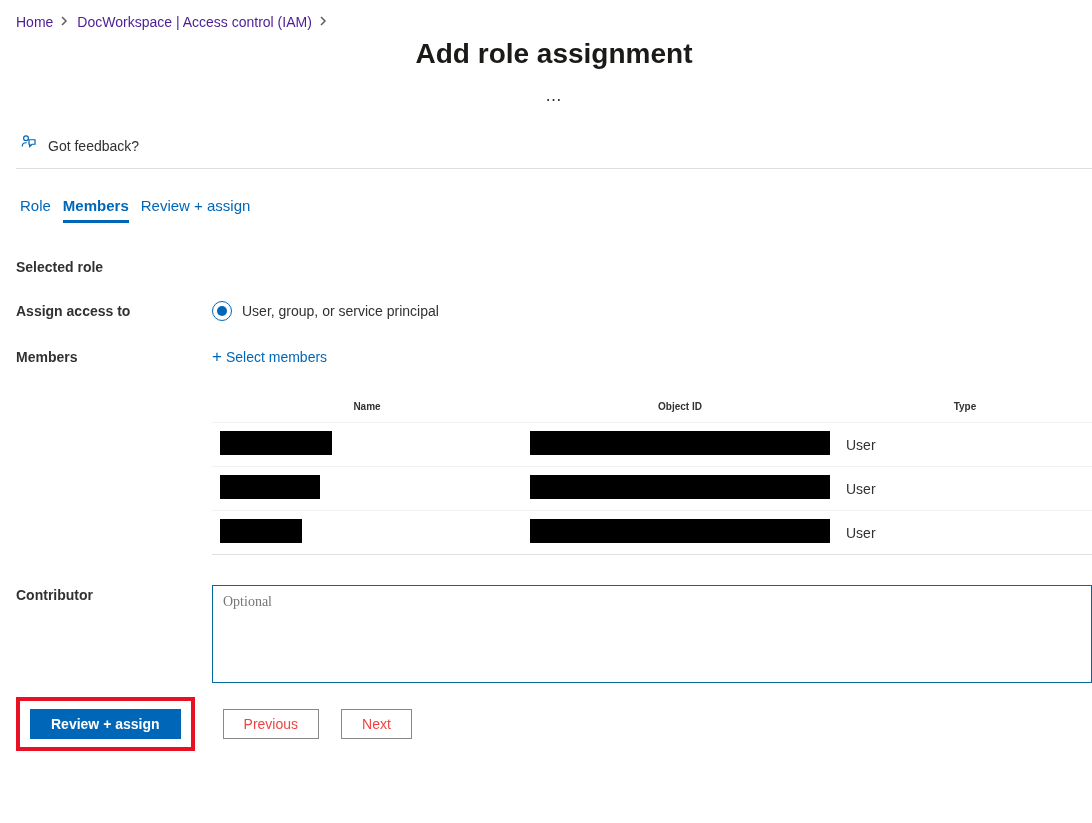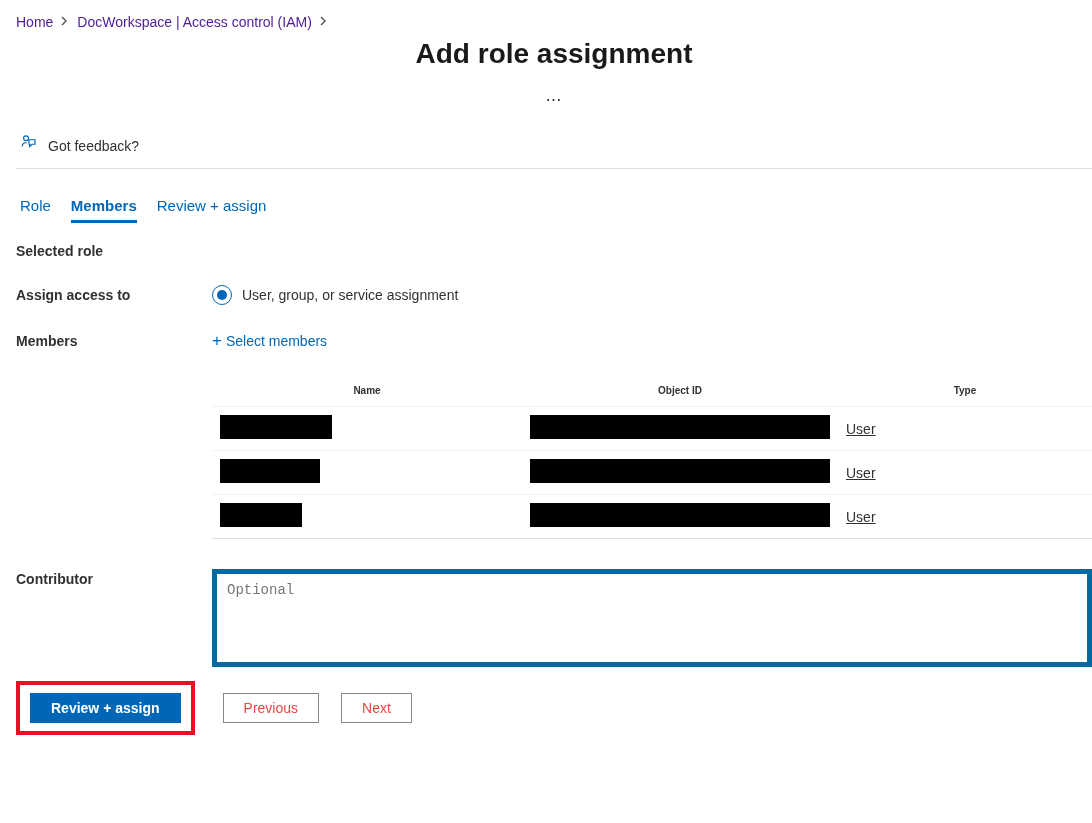--- a/index.html
+++ b/index.html
@@ -13,54 +13,54 @@
     }
     a { color: #4c1d95; text-decoration: none; cursor: pointer; }
     .breadcrumb { display: flex; align-items: center; gap: 8px; font-size: 14px; }
     .chevron { color: #605e5c; font-size: 12px; }
     .page-title-row { display: flex; align-items: center; gap: 20px; margin-top: 8px; flex-direction: column; }
     .page-title { font-size: 28px; font-weight: 600; color: #1b1a19; }
     .dots { color: #323130; font-size: 16px; letter-spacing: 1px; cursor: pointer; }
     .feedback { display: flex; align-items: flex-end; gap: 10px; padding: 24px 0 14px 4px; border-bottom: 1px solid #e1dfdd; margin-right: -1px; }
     .feedback svg { width: 18px; height: 18px; color: #0067b8; }
     .feedback-text { color: #323130; font-size: 14px; }
-    .tabs { display: flex; gap: 20px; padding: 28px 0 0 4px; font-size: 15px; }
+    .tabs { display: flex; gap: 12px; padding: 28px 0 0 4px; font-size: 15px; }
     .tab { padding-bottom: 6px; cursor: pointer; color: #0067b8; }
     .tab.active { border-bottom: 3px solid #0067b8; font-weight: 600; }
-    .form-area { margin-top: 18px; }
+    .form-area { margin-top: 34px; }
     .form-row { display: flex; align-items: flex-start; margin-bottom: 26px; }
     .form-row.tight { margin-bottom: 16px; }
     .form-label { width: 196px; font-weight: 600; font-size: 14px; padding-top: 2px; }
     .form-value { flex: 1; font-size: 14px; color: #323130; }
     .radio-group { display: flex; flex-direction: column; gap: 10px; }
     .radio-item { display: flex; align-items: center; gap: 10px; cursor: pointer; }
     .radio-outer {
       width: 20px; height: 20px; border-radius: 50%;
       border: 1px solid #323130; display: flex; align-items: center; justify-content: center;
     }
     .radio-outer.selected { border-color: #0067b8; }
     .radio-inner { width: 10px; height: 10px; border-radius: 50%; background: #0067b8; }
     .select-members { display: flex; align-items: center; gap: 4px; color: #0067b8; cursor: pointer; }
     .select-members .plus { font-size: 17px; font-weight: 400; }
     .members-table { margin-left: 196px; margin-top: 24px; }
     .members-table table { width: 100%; border-collapse: collapse; }
     .members-table th { text-align: center; font-weight: 600; font-size: 10px; padding: 10px 8px; }
-    .members-table td { padding: 8px 8px; border-top: 1px solid #f3f2f1; font-size: 14px; text-decoration: underline; }
+    .members-table td { padding: 8px 8px; border-top: 1px solid #f3f2f1; font-size: 14px; }
     .members-table .col-name { width: 310px; }
     .members-table .col-obj { width: 310px; }
     .members-table tbody tr:last-child td { border-bottom: 1px solid #e1dfdd; }
     .redacted { display: inline-block; background: #000; height: 24px; }
     .redacted.w1 { width: 112px; }
     .redacted.w2 { width: 100px; }
     .redacted.w3 { width: 82px; }
     .redacted.wlong { width: 300px; }
     .desc-row { display: flex; margin-top: 30px; }
     .desc-textarea {
-      flex: 1; min-height: 98px; padding: 8px 10px; font-family: Liberation Mono, monospace; font-size: 14px;
-      border: 5px solid #0369a1; resize: none; color: #605e5c;
+      flex: 1; min-height: 98px; padding: 8px 10px; font-family: Liberation Serif, serif; font-size: 14px;
+      border: 1px solid #0369a1; resize: none; color: #605e5c;
     }
     .footer { display: flex; align-items: center; gap: 22px; margin-top: 14px; padding-bottom: 10px; }
     .highlight-box { border: 4px solid #e81123; padding: 8px 10px; }
     .btn {
       font-family: inherit; font-size: 14px; font-weight: 600;
       padding: 6px 20px; cursor: pointer; background: #fff;
       border: 1px solid #8a8886; color: #ef4444;
     }
     .btn.primary { background: #0067b8; color: #fff; border-color: #0067b8; }
     .btn.secondary { font-weight: 400; }
@@ -113,21 +113,21 @@
   </div>
 
   <div class="form-row">
     <div class="form-label">Assign access to</div>
     <div class="form-value">
       <div class="radio-group">
         <div class="radio-item">
           <span class="radio-outer selected">
               <span class="radio-inner"></span>
             </span>
-          <span>User, group, or service assignment</span>
+          <span>User, group, or service principal</span>
         </div>
       </div>
     </div>
   </div>
 
   <div class="form-row tight">
     <div class="form-label">Members</div>
     <div class="form-value">
       <span class="select-members">
         <span class="plus">+</span>

